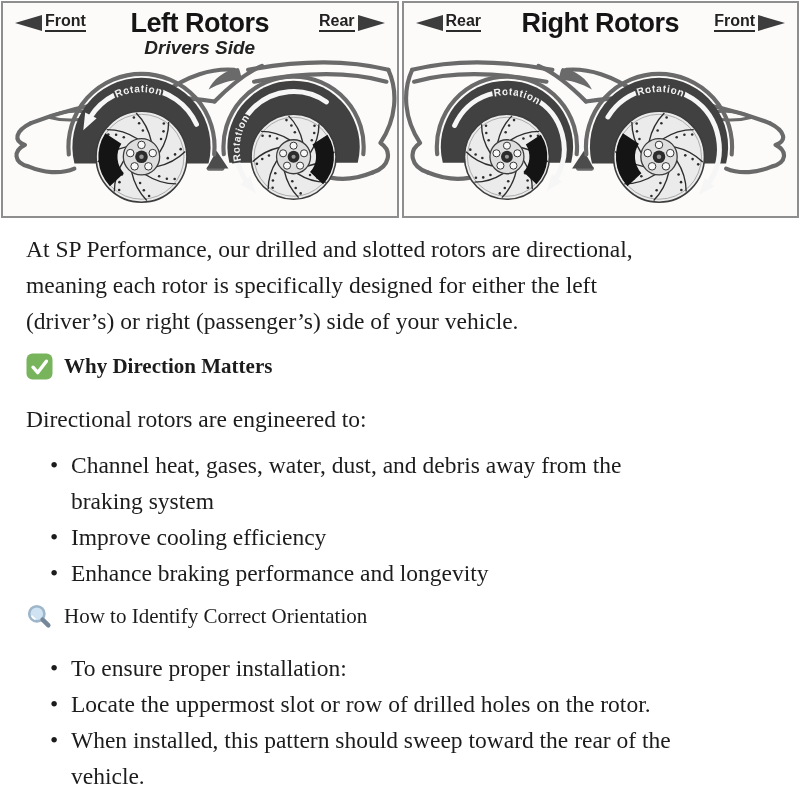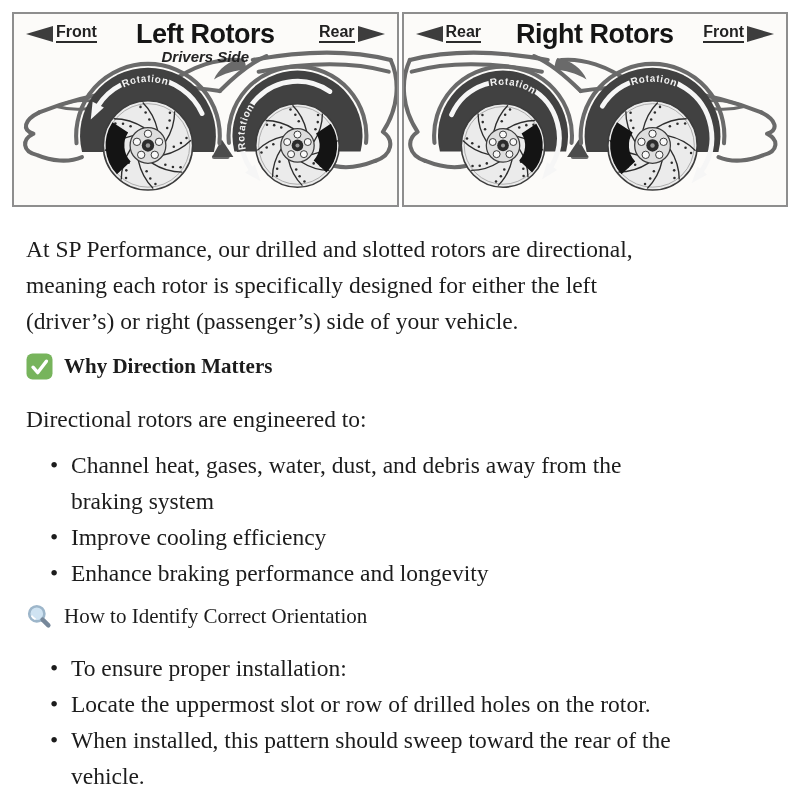--- a/index.html
+++ b/index.html
@@ -1,21 +1,21 @@
 <!DOCTYPE html>
 <html><head>
 <meta charset="utf-8">
 <style>
   html,body{margin:0;padding:0;}
   body{
     width:800px;height:800px;background:#ffffff;overflow:hidden;
     font-family:"Liberation Serif", serif;color:#1c1c1c;
   }
   
-  .diagram{display:flex;gap:3px;width:800px;height:219px;box-sizing:border-box;padding:12px;}
+  .diagram{display:flex;gap:3px;width:800px;height:219px;box-sizing:border-box;padding:1px;}
   .panel{
     flex:1;position:relative;border:2px solid #8e8e8e;background:#fcfbf9;
     box-sizing:border-box;overflow:hidden;
   }
   .edge-label{
     position:absolute;top:10px;display:flex;align-items:center;gap:1px;
     font-family:"Liberation Sans", sans-serif;font-weight:bold;font-size:16px;color:#222;
     z-index:3;
   }
   .edge-left{left:12px;}
@@ -24,21 +24,21 @@
   .tri{width:0;height:0;display:inline-block;}
   .tri-left{border-top:8px solid transparent;border-bottom:8px solid transparent;border-right:27px solid #3d3d3d;margin-right:2px;}
   .tri-right{border-top:8px solid transparent;border-bottom:8px solid transparent;border-left:27px solid #3d3d3d;margin-left:2px;}
   .panel-titles{position:relative;text-align:center;margin-top:7px;z-index:2;}
   .panel-title{
     font-family:"Liberation Sans", sans-serif;font-weight:bold;font-size:27px;
     color:#151515;letter-spacing:-0.5px;line-height:1;
   }
   .panel-subtitle{
     font-family:"Liberation Sans", sans-serif;font-weight:bold;font-style:italic;
-    font-size:15px;color:#222;margin-top:1px;line-height:1.1;
+    font-size:19px;color:#222;margin-top:1px;line-height:1.1;
   }
   svg.car{position:absolute;left:0;bottom:0;width:100%;height:158px;z-index:1;}
   
   .article{padding:0 26px;font-size:23.5px;line-height:36px;}
   .intro{white-space:pre-line;margin:12px 0 0 0;}
   .sec{
     display:flex;align-items:center;gap:11px;font-size:21px;line-height:30px;
     margin:0;font-weight:normal;
   }
   .sec.bold{font-weight:bold;}

